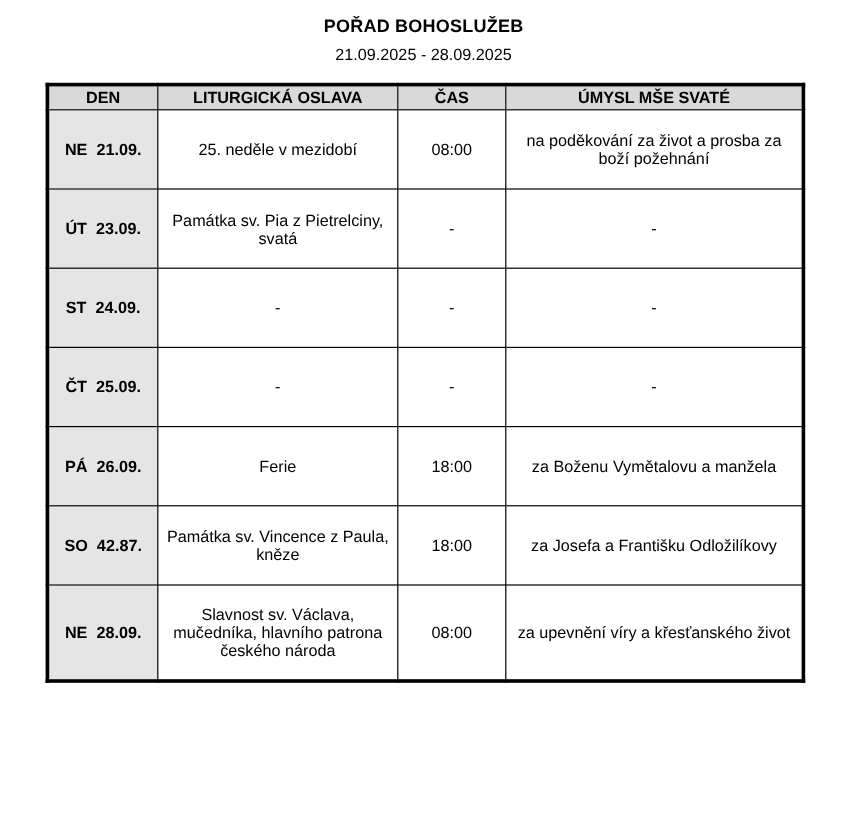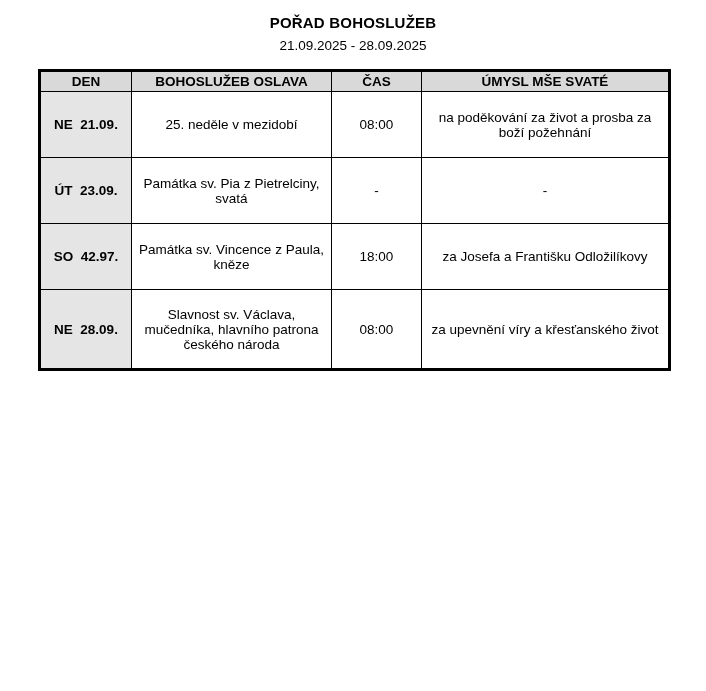--- a/index.html
+++ b/index.html
@@ -84,40 +84,58 @@
   <table class="schedule">
     <colgroup>
       <col class="c-den">
       <col class="c-oslava">
       <col class="c-cas">
       <col class="c-umysl">
     </colgroup>
     <thead>
       <tr>
         <th>DEN</th>
-        <th>BOHOSLUŽEB OSLAVA</th>
+        <th>LITURGICKÁ OSLAVA</th>
         <th>ČAS</th>
         <th>ÚMYSL MŠE SVATÉ</th>
       </tr>
     </thead>
     <tbody>
       <tr class="row">
         <td class="den">NE  21.09.</td>
         <td>25. neděle v mezidobí</td>
         <td>08:00</td>
         <td>na poděkování za život a prosba za boží požehnání</td>
       </tr>
       <tr class="row">
         <td class="den">ÚT  23.09.</td>
         <td>Památka sv. Pia z Pietrelciny, svatá</td>
         <td>-</td>
         <td>-</td>
       </tr>
       <tr class="row">
-        <td class="den">SO  42.97.</td>
+        <td class="den">ST  24.09.</td>
+        <td>-</td>
+        <td>-</td>
+        <td>-</td>
+      </tr>
+      <tr class="row">
+        <td class="den">ČT  25.09.</td>
+        <td>-</td>
+        <td>-</td>
+        <td>-</td>
+      </tr>
+      <tr class="row">
+        <td class="den">PÁ  26.09.</td>
+        <td>Ferie</td>
+        <td>18:00</td>
+        <td>za Boženu Vymětalovu a manžela</td>
+      </tr>
+      <tr class="row">
+        <td class="den">SO  42.87.</td>
         <td>Památka sv. Vincence z Paula, kněze</td>
         <td>18:00</td>
         <td>za Josefa a Františku Odložilíkovy</td>
       </tr>
       <tr class="row-lg">
         <td class="den">NE  28.09.</td>
         <td>Slavnost sv. Václava, mučedníka, hlavního patrona českého národa</td>
         <td>08:00</td>
         <td>za upevnění víry a křesťanského život</td>
       </tr>

